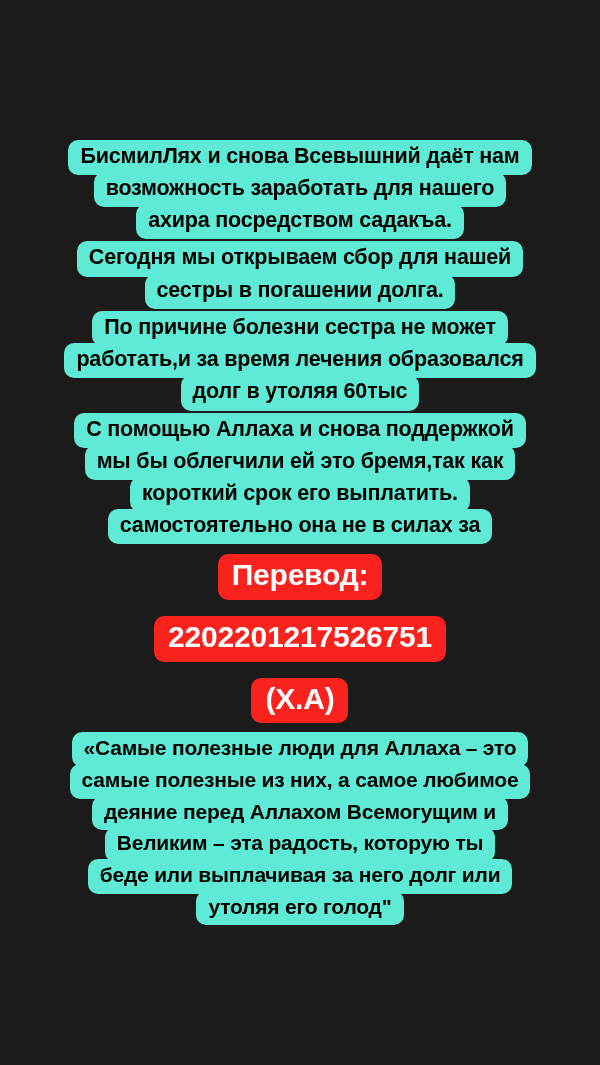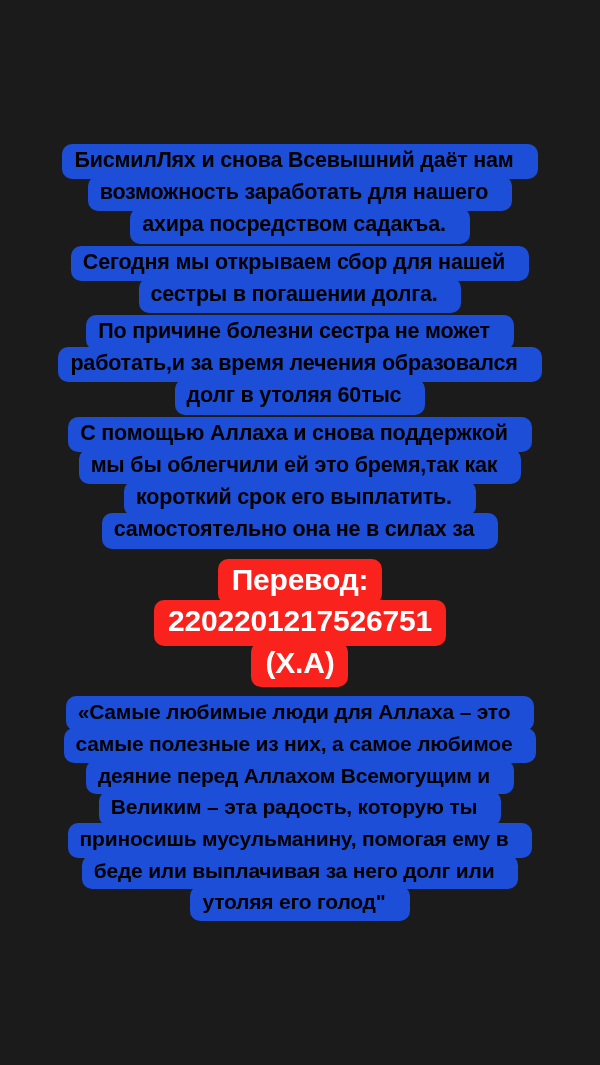--- a/index.html
+++ b/index.html
@@ -25,26 +25,26 @@
   }
   .block {
     width: 520px;
     display: flex;
     flex-direction: column;
     align-items: center;
   }
   
   .line {
     display: inline-block;
-    background: #1d4ed8;
+    background: #5eead4;
     color: #000000;
     font-weight: bold;
     font-size: 21.5px;
     line-height: 1.08;
-    padding: 5px 24px 7px 12px;
+    padding: 5px 12px 7px 12px;
     border-radius: 10px;
     margin: 0;
     text-align: center;
     white-space: nowrap;
     letter-spacing: -0.2px;
   }
   .group {
     display: flex;
     flex-direction: column;
     align-items: center;
@@ -53,20 +53,21 @@
     margin-top: -3px;
   }
   .group-gap {
     margin-top: 2px;
   }
   .transfer {
     margin-top: 10px;
     display: flex;
     flex-direction: column;
     align-items: center;
+    gap: 20px;
   }
   .transfer .line {
     background: #f9221c;
     color: #ffffff;
     font-size: 30px;
     line-height: 1.12;
     padding: 4px 14px 8px 14px;
     border-radius: 10px;
   }
   .transfer .line + .line {
@@ -116,23 +117,22 @@
       <div class="line">самостоятельно она не в силах за</div>
     </div>
 
     <div class="transfer">
       <div class="line">Перевод:</div>
       <div class="line">2202201217526751</div>
       <div class="line">(Х.А)</div>
     </div>
 
     <div class="hadith">
-      <div class="line">«Самые любимые люди для Аллаха – это</div>
+      <div class="line">«Самые полезные люди для Аллаха – это</div>
       <div class="line">самые полезные из них, а самое любимое</div>
       <div class="line">деяние перед Аллахом Всемогущим и</div>
       <div class="line">Великим – эта радость, которую ты</div>
-      <div class="line">приносишь мусульманину, помогая ему в</div>
       <div class="line">беде или выплачивая за него долг или</div>
       <div class="line">утоляя его голод"</div>
     </div>
 
   </div>
 </div>
 
 </body></html>

